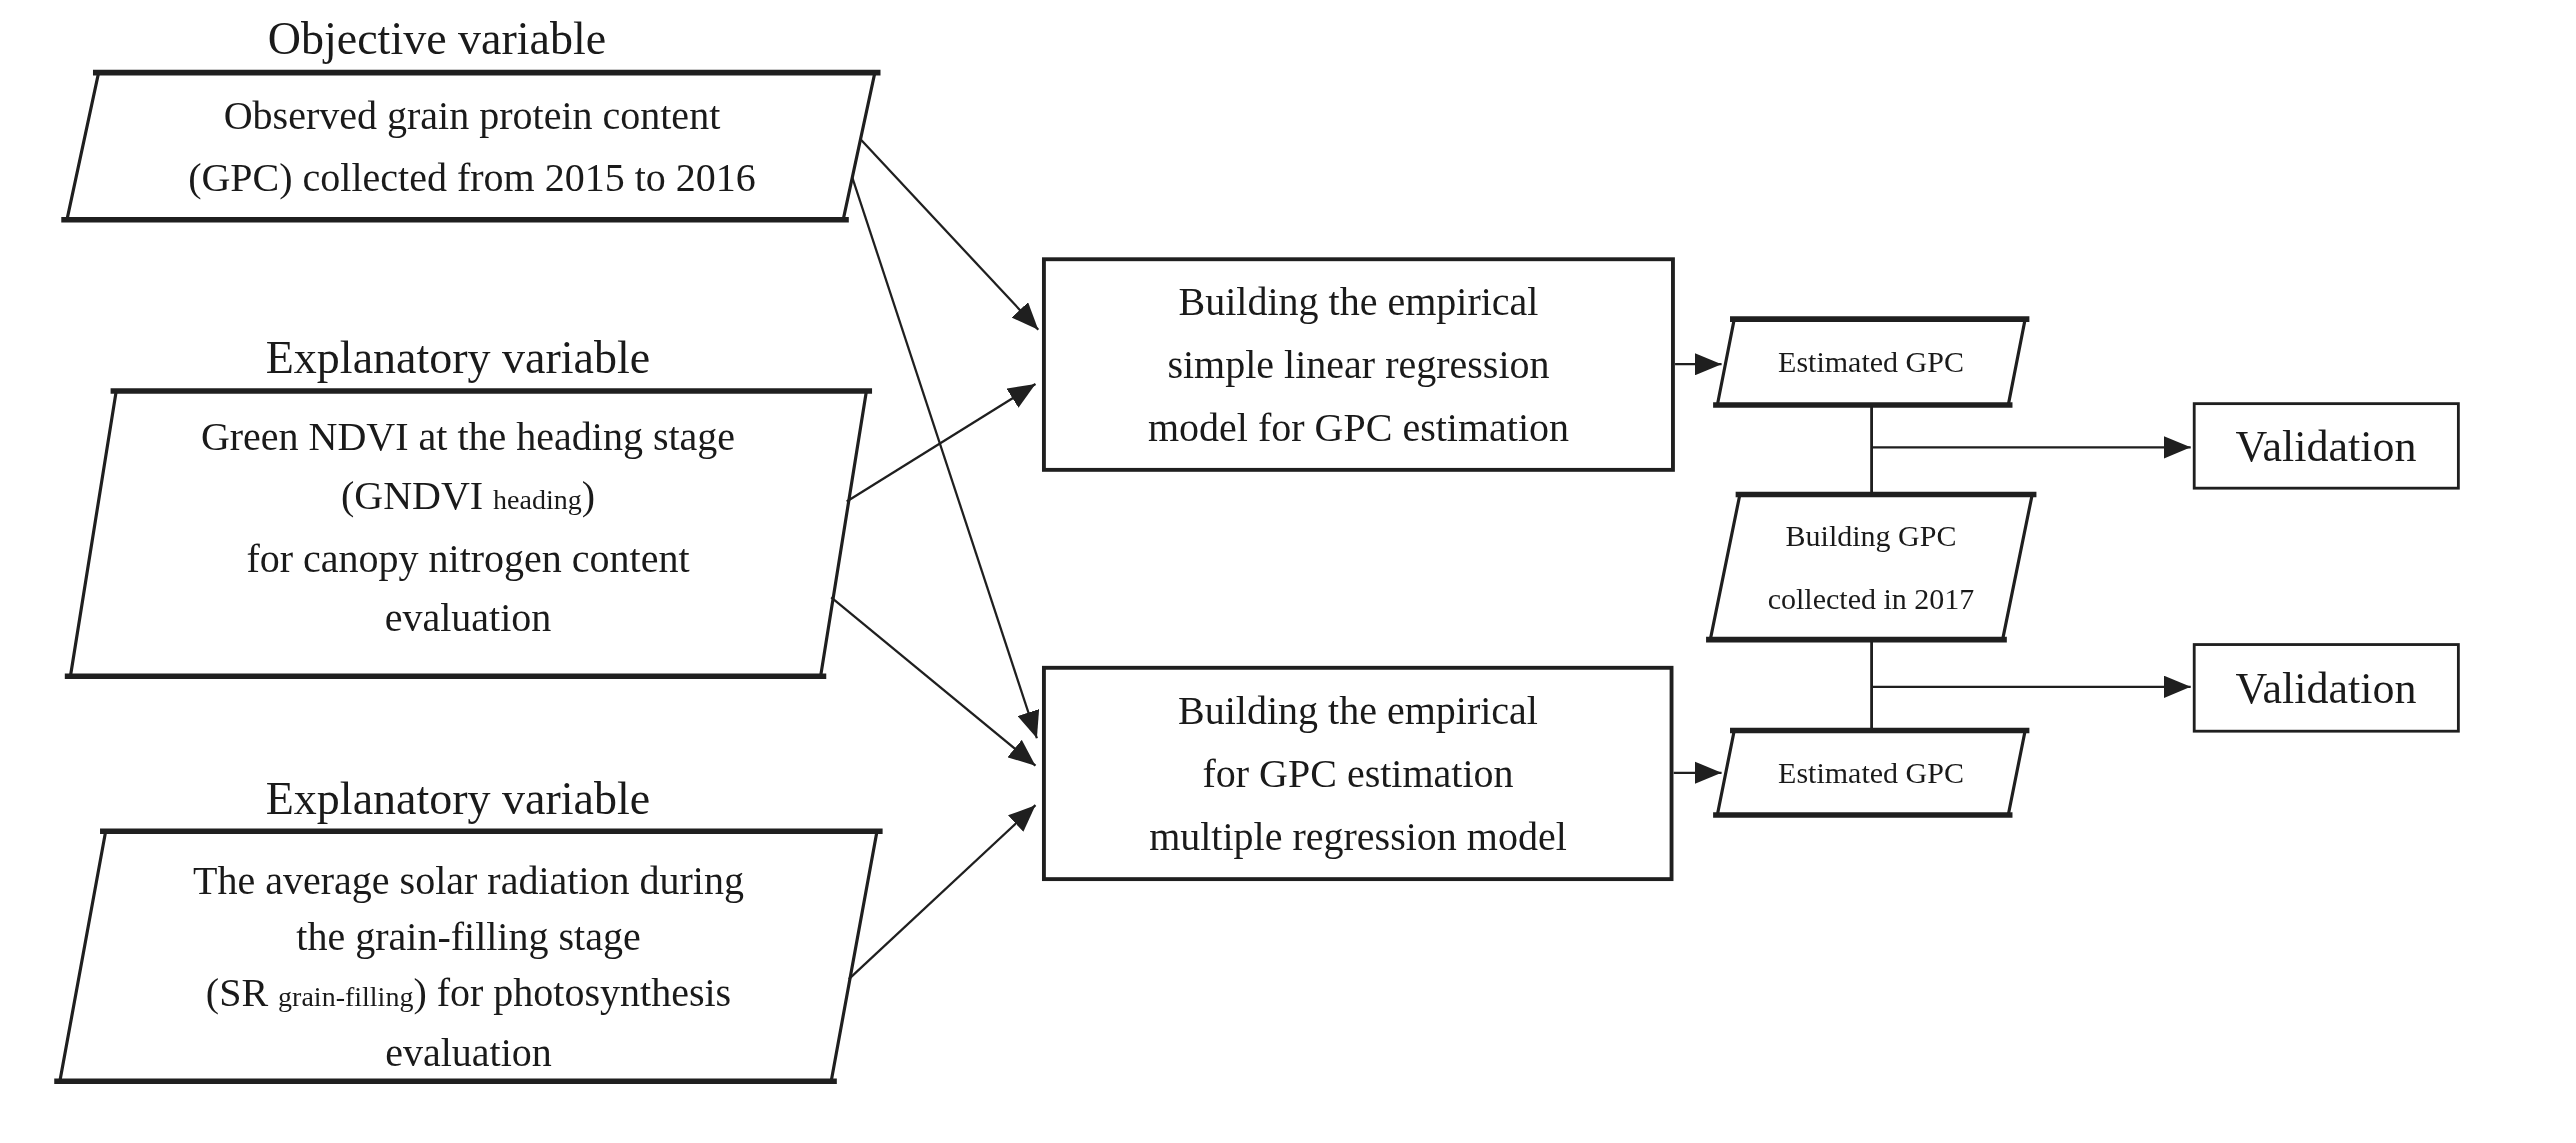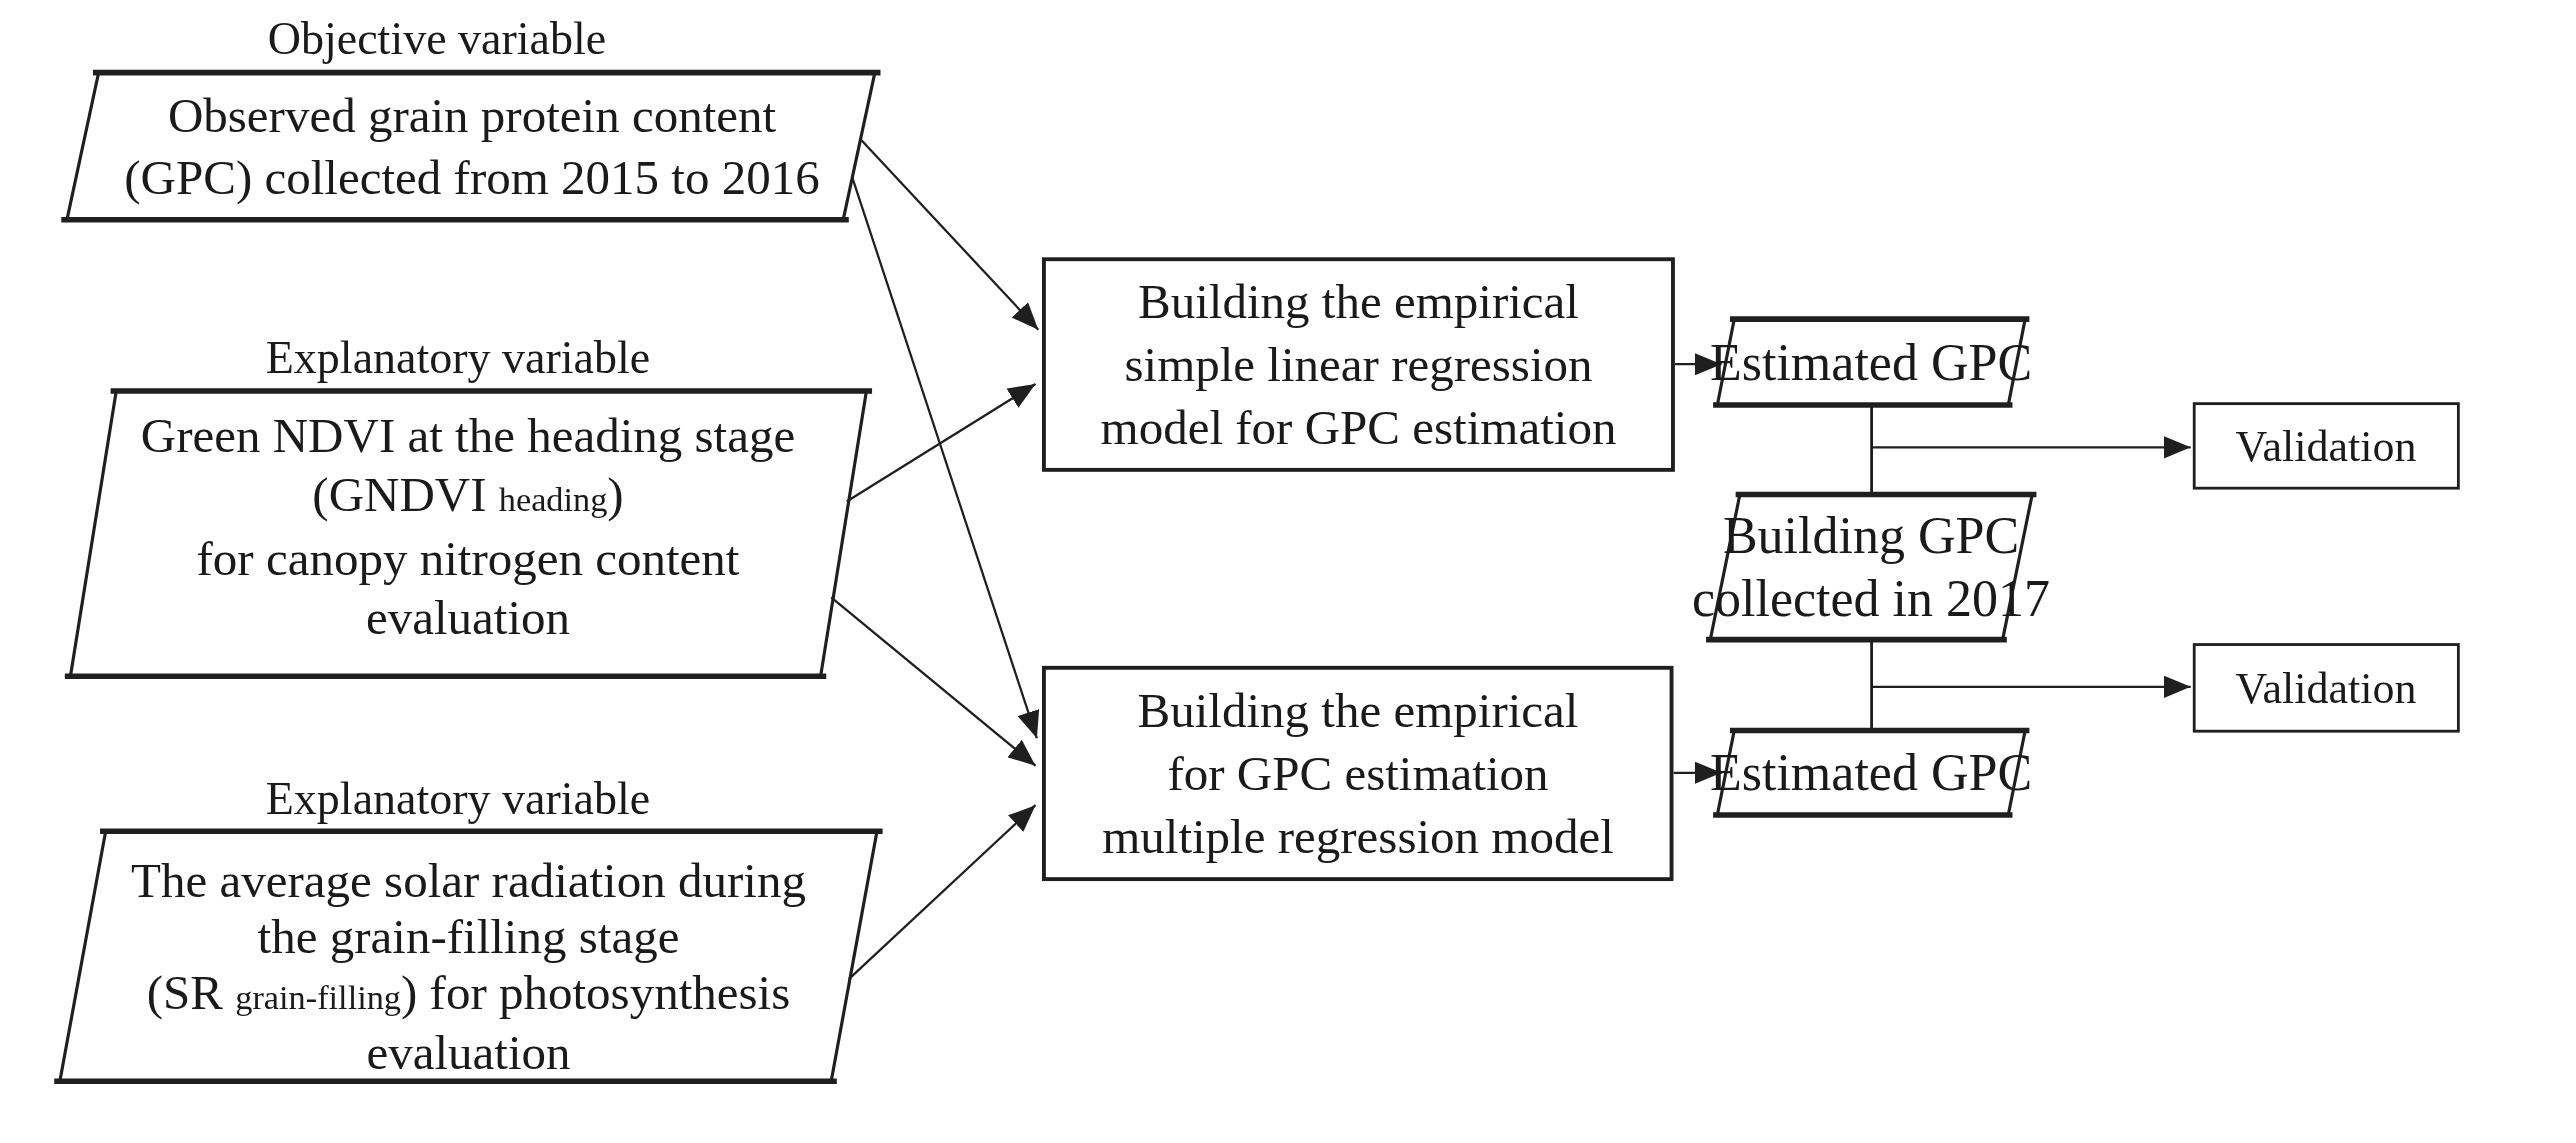--- a/index.html
+++ b/index.html
@@ -25,24 +25,24 @@
   #shapes .flow{stroke:var(--stroke);stroke-width:3.2;fill:none;}
   #shapes .conn{stroke:var(--stroke);stroke-width:4;fill:none;}
   #shapes .ah{fill:var(--stroke);}
   .txt{
     position:absolute;
     display:flex;flex-direction:column;
     justify-content:center;align-items:center;
     text-align:center;
   }
   .txt .ln{white-space:nowrap;}
-  .f70{font-size:49px;}
+  .f70{font-size:40px;}
   .f66{font-size:46px;}
   .f62{font-size:44px;}
-  .f60{font-size:52px;}
+  .f60{font-size:30px;}
   .lh88 .ln{line-height:62px;}
   .lh84 .ln{line-height:59px;}
   .lh80 .ln{line-height:56px;}
   .lh90 .ln{line-height:63px;}
   .pt16{padding-top:11.3px;text-align:right;}
   .sub{font-size:0.7em;}
 </style>
 </head>
 <body>
 

